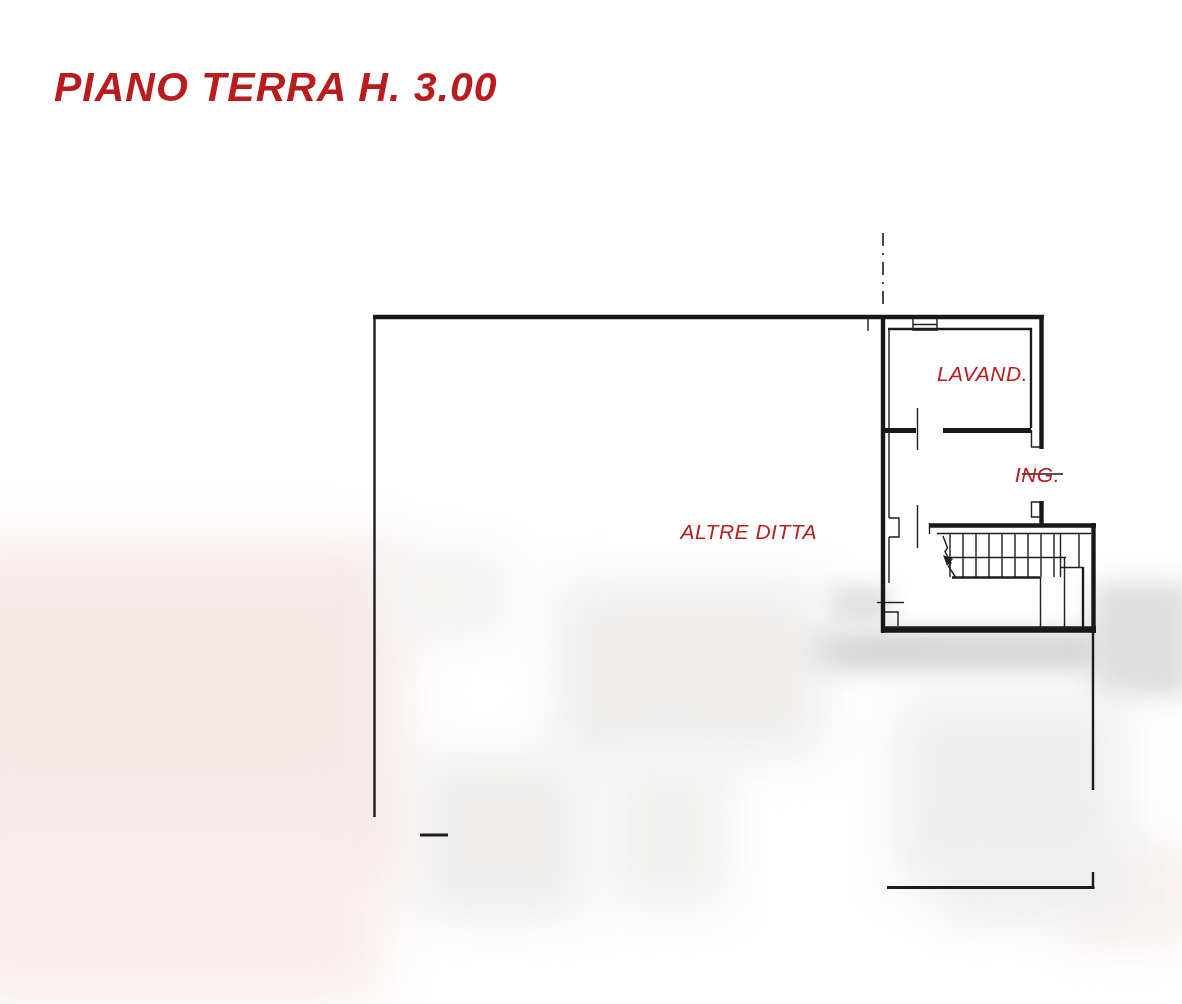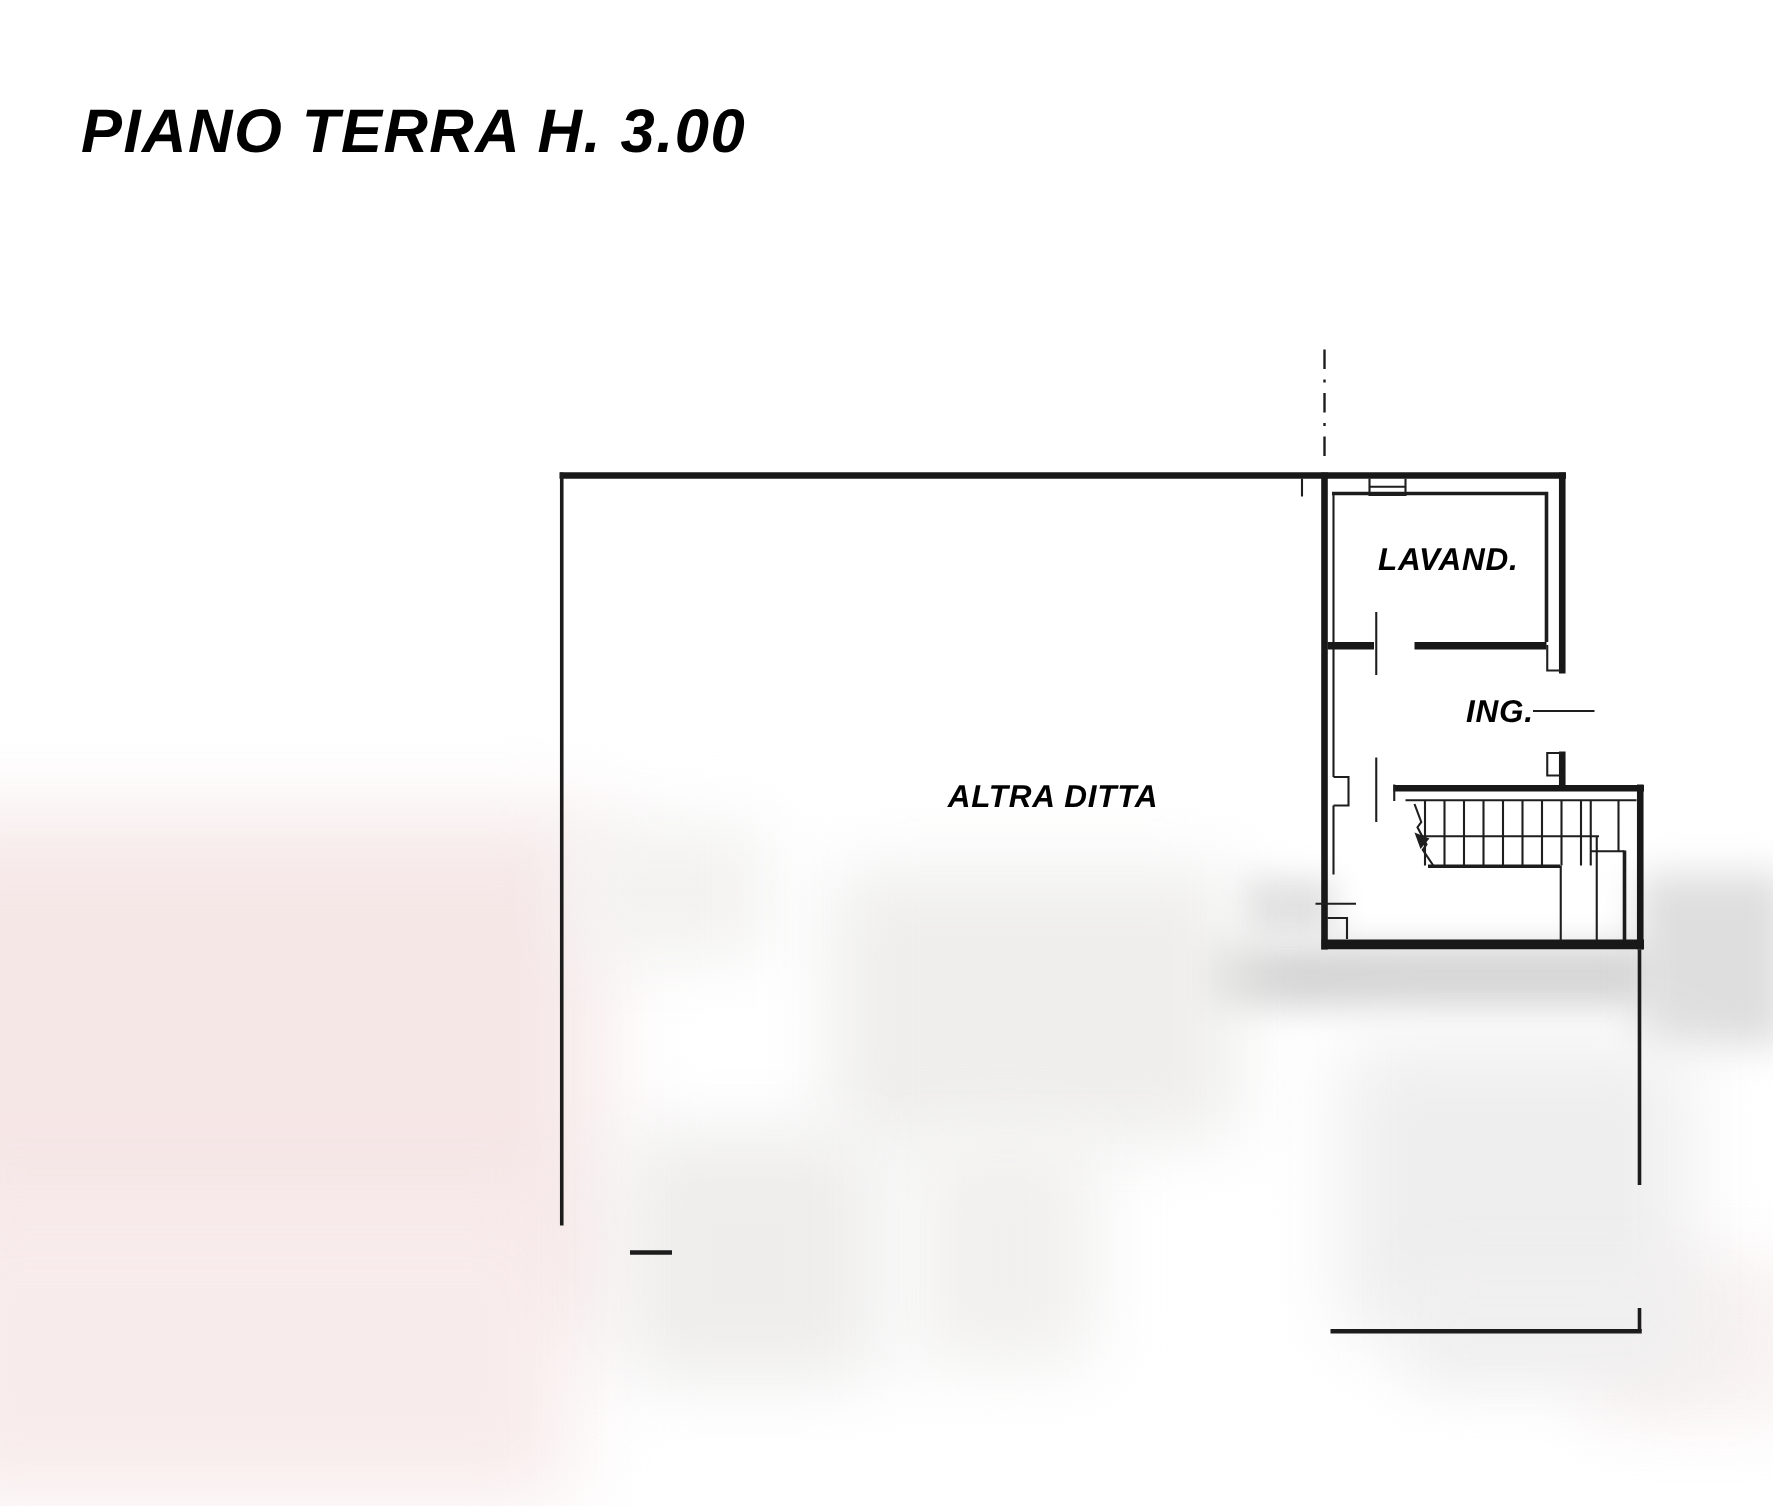--- a/index.html
+++ b/index.html
@@ -26,28 +26,28 @@
   svg.plan{position:absolute;left:0;top:0;z-index:2;}
   .w1 {stroke:#1e1e1e;stroke-width:1.4;fill:none;}
   .w2 {stroke:#1c1c1c;stroke-width:2.4;fill:none;}
   .w3 {stroke:#1c1c1c;stroke-width:3;fill:none;}
   .w4 {stroke:#181818;stroke-width:4.4;fill:none;}
   .w5 {stroke:#181818;stroke-width:5;fill:none;}
   .w6 {stroke:#181818;stroke-width:6.5;fill:none;}
   .dashdot{stroke:#1e1e1e;stroke-width:1.6;fill:none;stroke-dasharray:13 7 2 7;}
 
   .lbl{
-    position:absolute;z-index:3;color:#000000;
+    position:absolute;z-index:3;color:#b91c1c;
     font-style:italic;white-space:nowrap;
   }
   .title{
     left:54px;top:64px;font-size:41px;font-weight:bold;
     letter-spacing:1px;
   }
-  .room{font-size:21px;font-weight:bold;letter-spacing:0.5px;text-align:center;}
+  .room{font-size:21px;font-weight:normal;letter-spacing:0.5px;text-align:right;}
   .lavand{left:903px;top:362px;width:125px;}
   .ing{left:940px;top:463px;width:120px;}
   .altra{left:587px;top:515px;width:230px;line-height:33px;}
 </style>
 </head>
 <body>
 
 <div class="blob b-pink1"></div>
 <div class="blob b-pink2"></div>
 <div class="blob b-pink3"></div>
@@ -139,14 +139,14 @@
   </g>
 </svg>
 
 <div class="lbl title">PIANO TERRA H. 3.00</div>
 
 <div class="lbl room lavand">LAVAND.</div>
 
 <div class="lbl room ing">ING.</div>
 
 <div class="lbl room altra">
-  <div>ALTRA DITTA</div>
+  <div>ALTRE DITTA</div>
 </div>
 
 </body></html>

